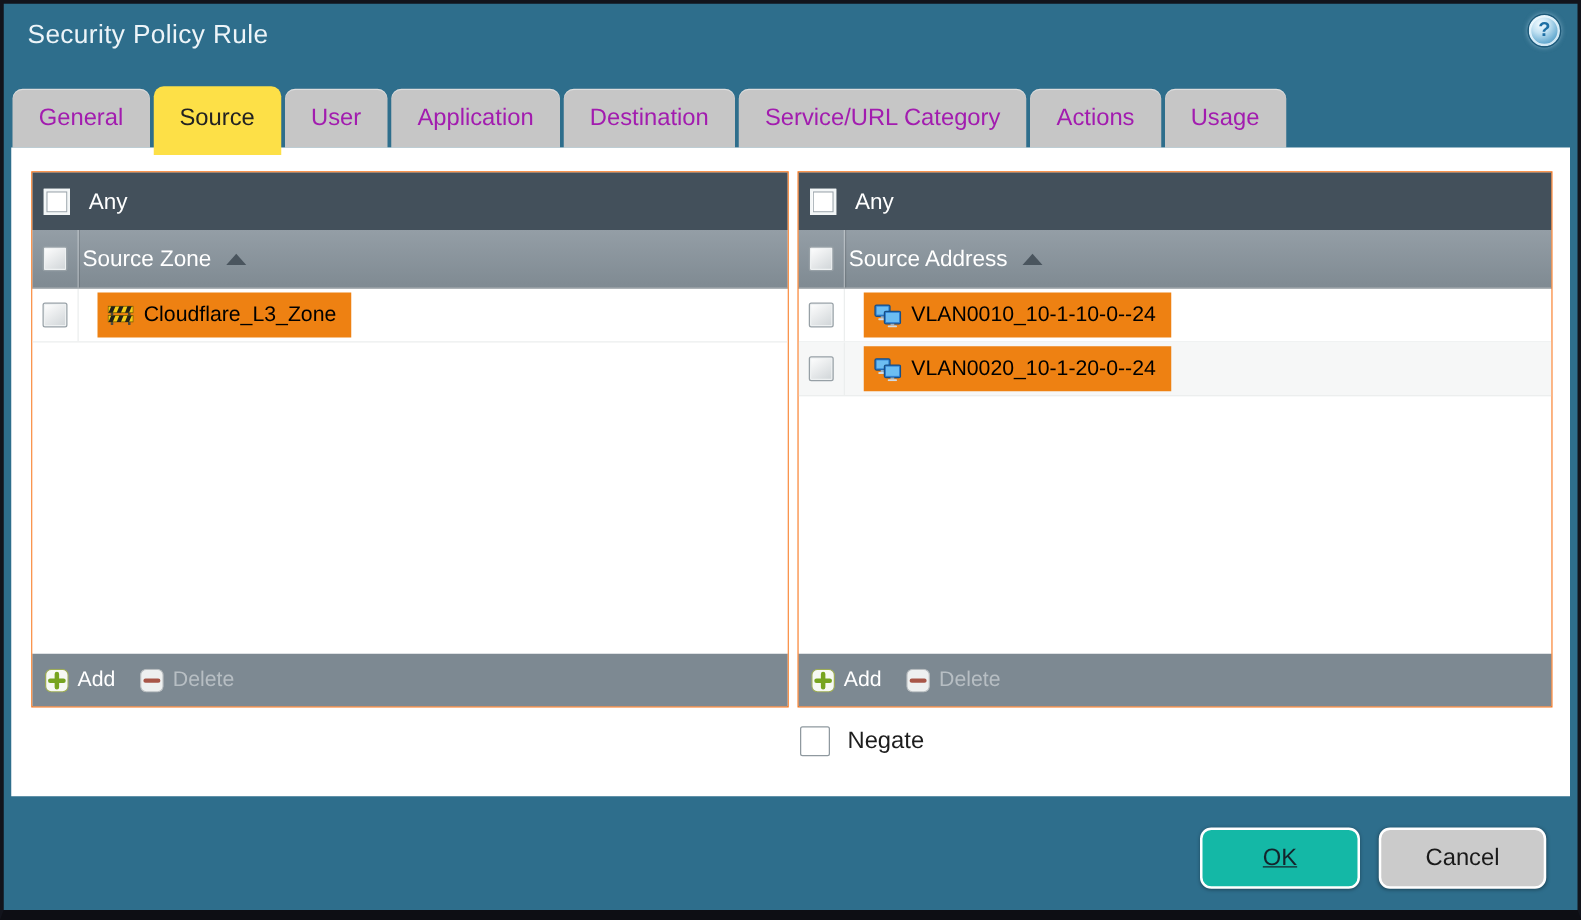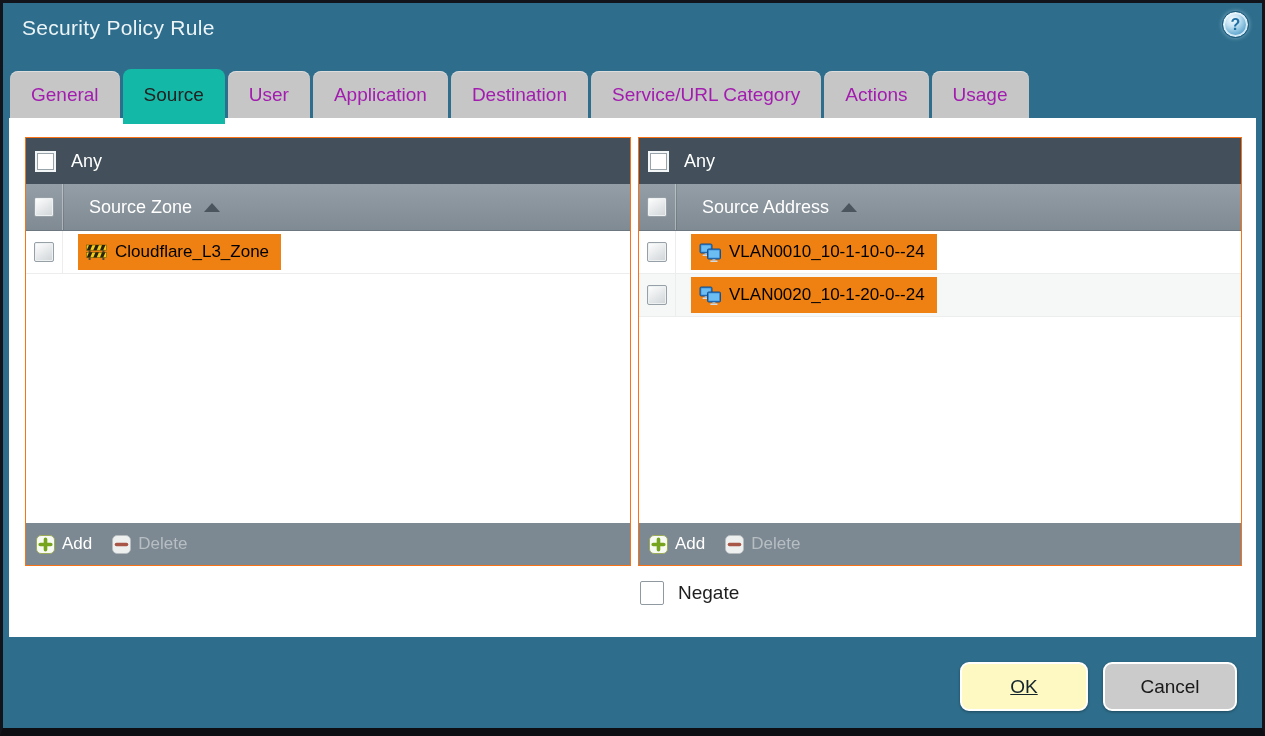--- a/index.html
+++ b/index.html
@@ -26,21 +26,21 @@
 
   
   .tab-row { position:absolute; left:7px; top:60px; height:55px; display:flex; align-items:flex-end; gap:3px; }
   .tab {
     background:#c6c6c6; color:#a21caf; font-size:19px;
     height:47px; line-height:47px; padding:0 21px;
     border-radius:8px 8px 0 0; cursor:pointer; white-space:nowrap;
     box-shadow:inset 0 1px 0 rgba(255,255,255,.4);
   }
   .tab.active {
-    background:#14b8a6; color:#222; height:55px; line-height:52px;
+    background:#fde047; color:#222; height:55px; line-height:52px;
     margin-bottom:-6px; position:relative; z-index:3;
     box-shadow:none;
   }
 
   
   .content { position:absolute; left:6px; top:115px; width:1247px; height:519px; background:#ffffff; z-index:1; }
 
   .panel {
     position:absolute; top:19px; height:429px;
     border:1px solid #f97316; display:flex; flex-direction:column; background:#fff;
@@ -65,21 +65,21 @@
   }
   .colhead-cbcell {
     width:37px; flex:0 0 37px; height:100%; display:flex; align-items:center; justify-content:center;
     border-right:1px solid rgba(255,255,255,.35); box-shadow:1px 0 0 rgba(0,0,0,.12);
   }
   .cb-3d {
     width:20px; height:20px; border:1px solid #97a0a6; border-radius:2px;
     background:linear-gradient(145deg, #ffffff 0%, #cfd4d7 100%);
     box-shadow:inset 0 0 0 1px #eef1f2; cursor:pointer;
   }
-  .colhead-label { color:#fff; font-size:18px; margin-left:26px; }
+  .colhead-label { color:#fff; font-size:18px; margin-left:3px; }
   .sort-asc-icon {
     width:0; height:0; margin-left:12px; cursor:pointer;
     border-left:8px solid transparent; border-right:8px solid transparent;
     border-bottom:9px solid #4a555e;
   }
 
   .panel-body { flex:1 1 auto; background:#fff; overflow:hidden; }
   .row { height:43px; display:flex; align-items:center; border-bottom:1px solid #eceeee; cursor:pointer; }
   .row.alt { background:#f6f7f7; }
   .row-cbcell {
@@ -108,21 +108,21 @@
   .negate-label { font-size:19px; color:#1d1d1d; }
 
   
   .btn {
     position:absolute; top:659px; height:49px; border-radius:9px;
     border:2px solid #ffffff; font-size:19px; cursor:pointer;
     display:flex; align-items:center; justify-content:center;
     font-family:"Liberation Sans", sans-serif;
     box-shadow:0 1px 3px rgba(0,0,0,.35);
   }
-  .btn.ok { left:957px; width:128px; background:#fef9c3; color:#14242c;text-decoration:underline; }
+  .btn.ok { left:957px; width:128px; background:#14b8a6; color:#14242c;text-decoration:underline; }
   .btn.cancel { left:1100px; width:134px; background:#CBCBCB; color:#1a1a1a; }
 </style>
 </head>
 <body>
 
 <div class="dialog">
 
   <div class="titlebar">
     <div class="title">Security Policy Rule</div>
     <div class="help-icon">

